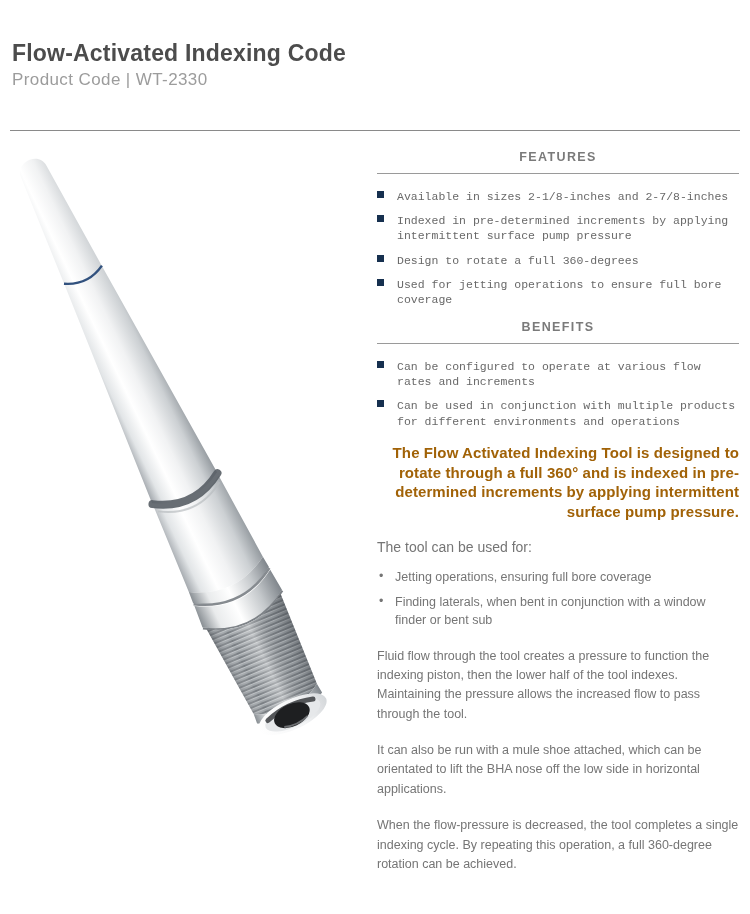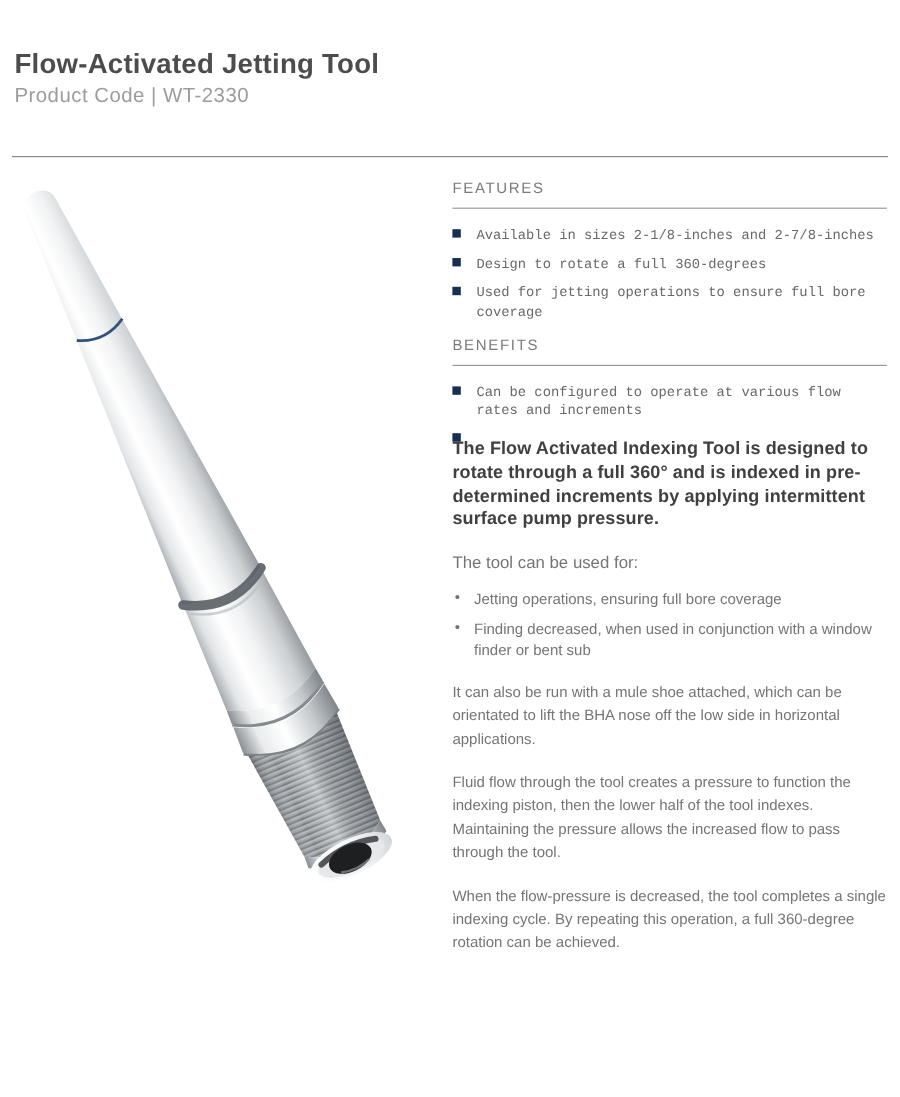--- a/index.html
+++ b/index.html
@@ -11,43 +11,43 @@
   .hdr { position:absolute; left:12px; top:40px; }
   .hdr h1 { font-size:23px; font-weight:bold; color:var(--title_gray,#4c4c4c); letter-spacing:0.2px; }
   .hdr .sub { font-size:17px; font-weight:400; color:var(--subtitle_gray,#9c9c9c); margin-top:3px; letter-spacing:0.4px; }
   .top-rule { position:absolute; left:10px; right:10px; top:130px; border-top:1.6px solid var(--rule_dark,#8a8a8a); }
 
   
   .fig { position:absolute; left:0; top:140px; width:370px; height:770px; }
 
   
   .content { position:absolute; left:377px; top:150px; width:362px; color:var(--body_gray,#757575); }
-  .sec-head { font-size:12.5px; font-weight:400; letter-spacing:1.4px; color:var(--heading_gray,#7a7a7a); }
+  .sec-head { font-size:12.5px; font-weight:700; letter-spacing:1.4px; color:var(--heading_gray,#7a7a7a);text-align:center; }
   .rule { border-top:1.3px solid var(--rule_gray,#9a9a9a); margin-top:9px; }
   ul { list-style:none; }
   .sq-list { margin-top:15px; font-size:11.5px; line-height:1.32; color:#696969;font-family:Liberation Mono, monospace; }
   .sq-list li { position:relative; padding-left:20px; }
   .sq-list li + li { margin-top:9px; }
   .sq { position:absolute; left:0; top:2px; width:7px; height:7px; background:var(--bullet_navy,#16304f); }
   .benefits { margin-top:13px; }
-  .bold-intro { margin-top:14px; font-size:15px; font-weight:bold; line-height:1.32; color:#404040; letter-spacing:0.1px; }
+  .bold-intro { margin-top:14px; font-size:15px; font-weight:bold; line-height:1.32; color:#a16207; letter-spacing:0.1px;text-align:right; }
   .uses-label { margin-top:15px; font-size:14px; line-height:1.45; }
   .dot-list { margin-top:11px; font-size:12.5px; line-height:1.45; }
   .dot-list li { position:relative; padding-left:18px; }
   .dot-list li + li { margin-top:7px; }
   .dot { position:absolute; left:2px; top:-1px; color:#757575; }
   .body-para { margin-top:17px; font-size:12.5px; line-height:1.55; }
 </style>
 </head>
 <body>
 
 <div class="page">
 
   <div class="hdr">
-    <h1>Flow-Activated Jetting Tool</h1>
+    <h1>Flow-Activated Indexing Code</h1>
     <div class="sub">Product Code | WT-2330</div>
   </div>
 
   <div class="top-rule"></div>
 
   <figure class="fig">
     <svg width="370" height="770" viewBox="0 0 370 770">
       <defs>
         <linearGradient id="gBody" x1="0" y1="0" x2="1" y2="0">
           <stop offset="0" stop-color="#a3a8ad"></stop>
@@ -112,41 +112,42 @@
     </svg>
   </figure>
 
   <main class="content">
 
     <section>
       <h2 class="sec-head">FEATURES</h2>
       <div class="rule"></div>
       <ul class="sq-list">
         <li><span class="sq"></span><span>Available in sizes 2-1/8-inches and 2-7/8-inches</span></li>
+        <li><span class="sq"></span><span>Indexed in pre-determined increments by applying intermittent surface pump pressure</span></li>
         <li><span class="sq"></span><span>Design to rotate a full 360-degrees</span></li>
         <li><span class="sq"></span><span>Used for jetting operations to ensure full bore coverage</span></li>
       </ul>
     </section>
 
     <section class="benefits">
       <h2 class="sec-head">BENEFITS</h2>
       <div class="rule"></div>
       <ul class="sq-list">
         <li><span class="sq"></span><span>Can be configured to operate at various flow rates and increments</span></li>
-        <li><span class="sq"></span></li>
+        <li><span class="sq"></span><span>Can be used in conjunction with multiple products for different environments and operations</span></li>
       </ul>
     </section>
 
     <p class="bold-intro">The Flow Activated Indexing Tool is designed to rotate through a full 360° and is indexed in pre-determined increments by applying intermittent surface pump pressure.</p>
 
     <p class="uses-label">The tool can be used for:</p>
 
     <ul class="dot-list">
       <li><span class="dot">•</span><span>Jetting operations, ensuring full bore coverage</span></li>
-      <li><span class="dot">•</span><span>Finding decreased, when used in conjunction with a window finder or bent sub</span></li>
+      <li><span class="dot">•</span><span>Finding laterals, when bent in conjunction with a window finder or bent sub</span></li>
     </ul>
 
+    <p class="body-para">Fluid flow through the tool creates a pressure to function the indexing piston, then the lower half of the tool indexes. Maintaining the pressure allows the increased flow to pass through the tool.</p>
     <p class="body-para">It can also be run with a mule shoe attached, which can be orientated to lift the BHA nose off the low side in horizontal applications.</p>
-    <p class="body-para">Fluid flow through the tool creates a pressure to function the indexing piston, then the lower half of the tool indexes. Maintaining the pressure allows the increased flow to pass through the tool.</p>
     <p class="body-para">When the flow-pressure is decreased, the tool completes a single indexing cycle. By repeating this operation, a full 360-degree rotation can be achieved.</p>
 
   </main>
 </div>
 
 </body></html>

